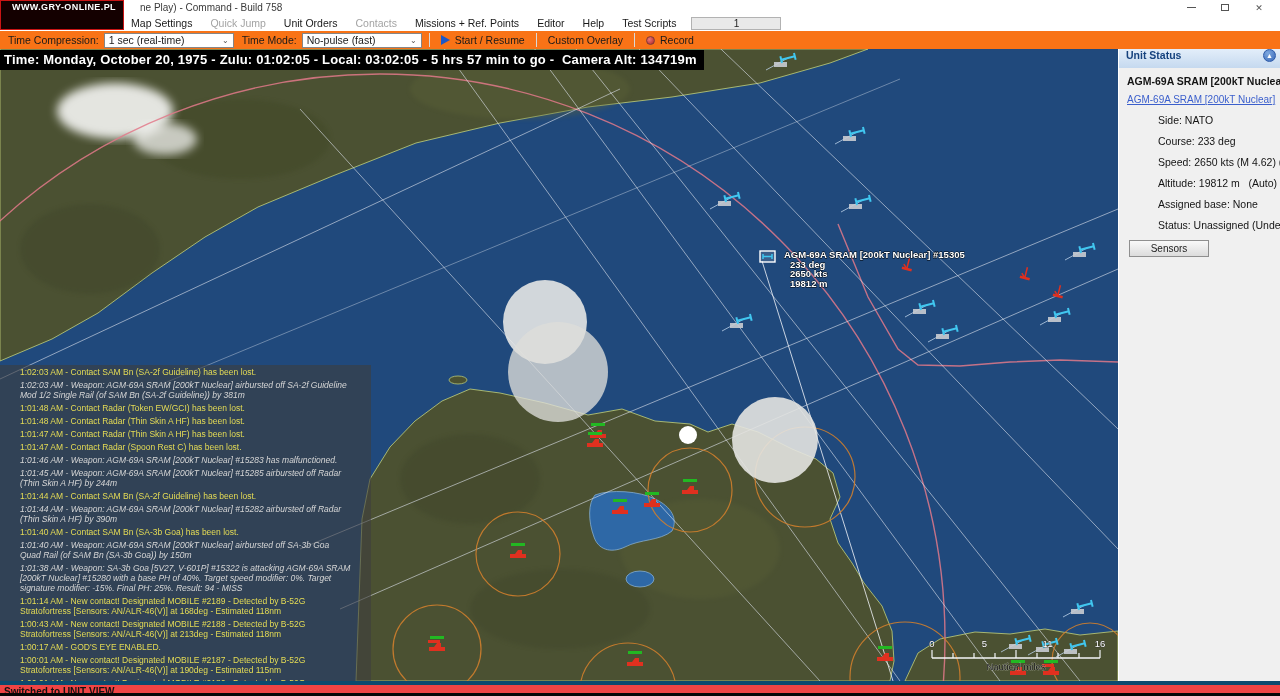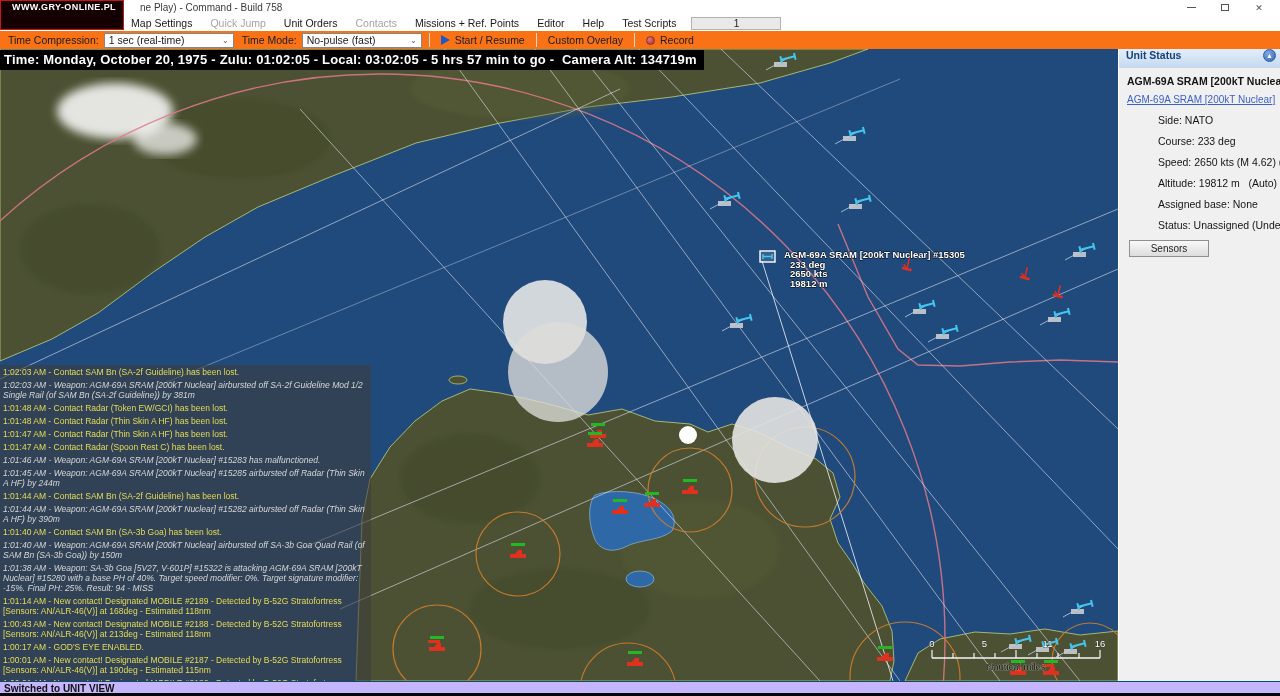--- a/index.html
+++ b/index.html
@@ -52,21 +52,21 @@
   
   .map-wrap { position:absolute; left:0; top:49px; width:1118px; height:632px; background:var(--ocean,#20497c); overflow:hidden; z-index:1; }
   .map-wrap svg { display:block; }
   .time-bar {
     position:absolute; left:0; top:50px; z-index:10; background:#000000; color:#ffffff;
     font-size:13px; font-weight:bold; padding:2px 7px 3px 4px; white-space:pre; letter-spacing:.2px;
   }
   
   .log-window {
     position:absolute; left:0; top:365px; width:371px; height:316px; z-index:5;
-    background:rgba(62,62,62,0.60); overflow:hidden; padding:2px 3px;
+    background:rgba(62,62,62,0.60); overflow:hidden; padding:2px 20px;
   }
   .log-line { font-size:8.5px; line-height:1.18; margin-bottom:3px; }
   .log-line.contact { color:var(--contact,#e5dc55); }
   .log-line.weapon  { color:var(--weapon,#d6d6d6); font-style:italic; }
   
   .side-panel {
     position:absolute; left:1118px; top:49px; width:162px; height:632px;
     background:#f0f0f0; border-left:1px solid #ffffff; z-index:2;
   }
   .panel-header {
@@ -82,22 +82,22 @@
   .panel-body { padding:7px 0 0 8px; font-size:10.5px; color:#141414; }
   .us-title { font-weight:bold; font-size:10.5px; white-space:nowrap; overflow:hidden; margin-bottom:7px; }
   .us-link  { color:#3b5fcc; text-decoration:underline; white-space:nowrap; overflow:hidden; font-size:10px; margin-bottom:9px; }
   .us-line  { margin-bottom:9px; white-space:pre; overflow:hidden;margin-left:31px; }
   .sensors-btn {
     margin:2px 0 0 2px; width:80px; height:17px; font-size:10px; color:#222;
     background:linear-gradient(#f9f9f9,#dcdcdc); border:1px solid #8f8f8f; text-align:center; line-height:15px;
   }
   
   .statusbar {
-    position:absolute; left:0; top:681px; width:1280px; height:15px; background:#c4b5fd;
-    border-top:1px solid #0c4a6e; font-size:10px; font-weight:bold; color:#111;
+    position:absolute; left:0; top:681px; width:1280px; height:15px; background:#ef4444;
+    border-top:4px solid #0c4a6e; font-size:10px; font-weight:bold; color:#111;
     padding:1px 0 0 4px; z-index:6;
   }
   .statusbar::after { content:""; position:absolute; left:0; bottom:0; width:1280px; height:3px; background:#060606; }
 </style>
 </head>
 <body>
 
 <div class="titlebar">
   <div class="watermark">WWW.GRY-ONLINE.PL</div>
   <div class="title-text">ne Play) - Command - Build 758</div>

